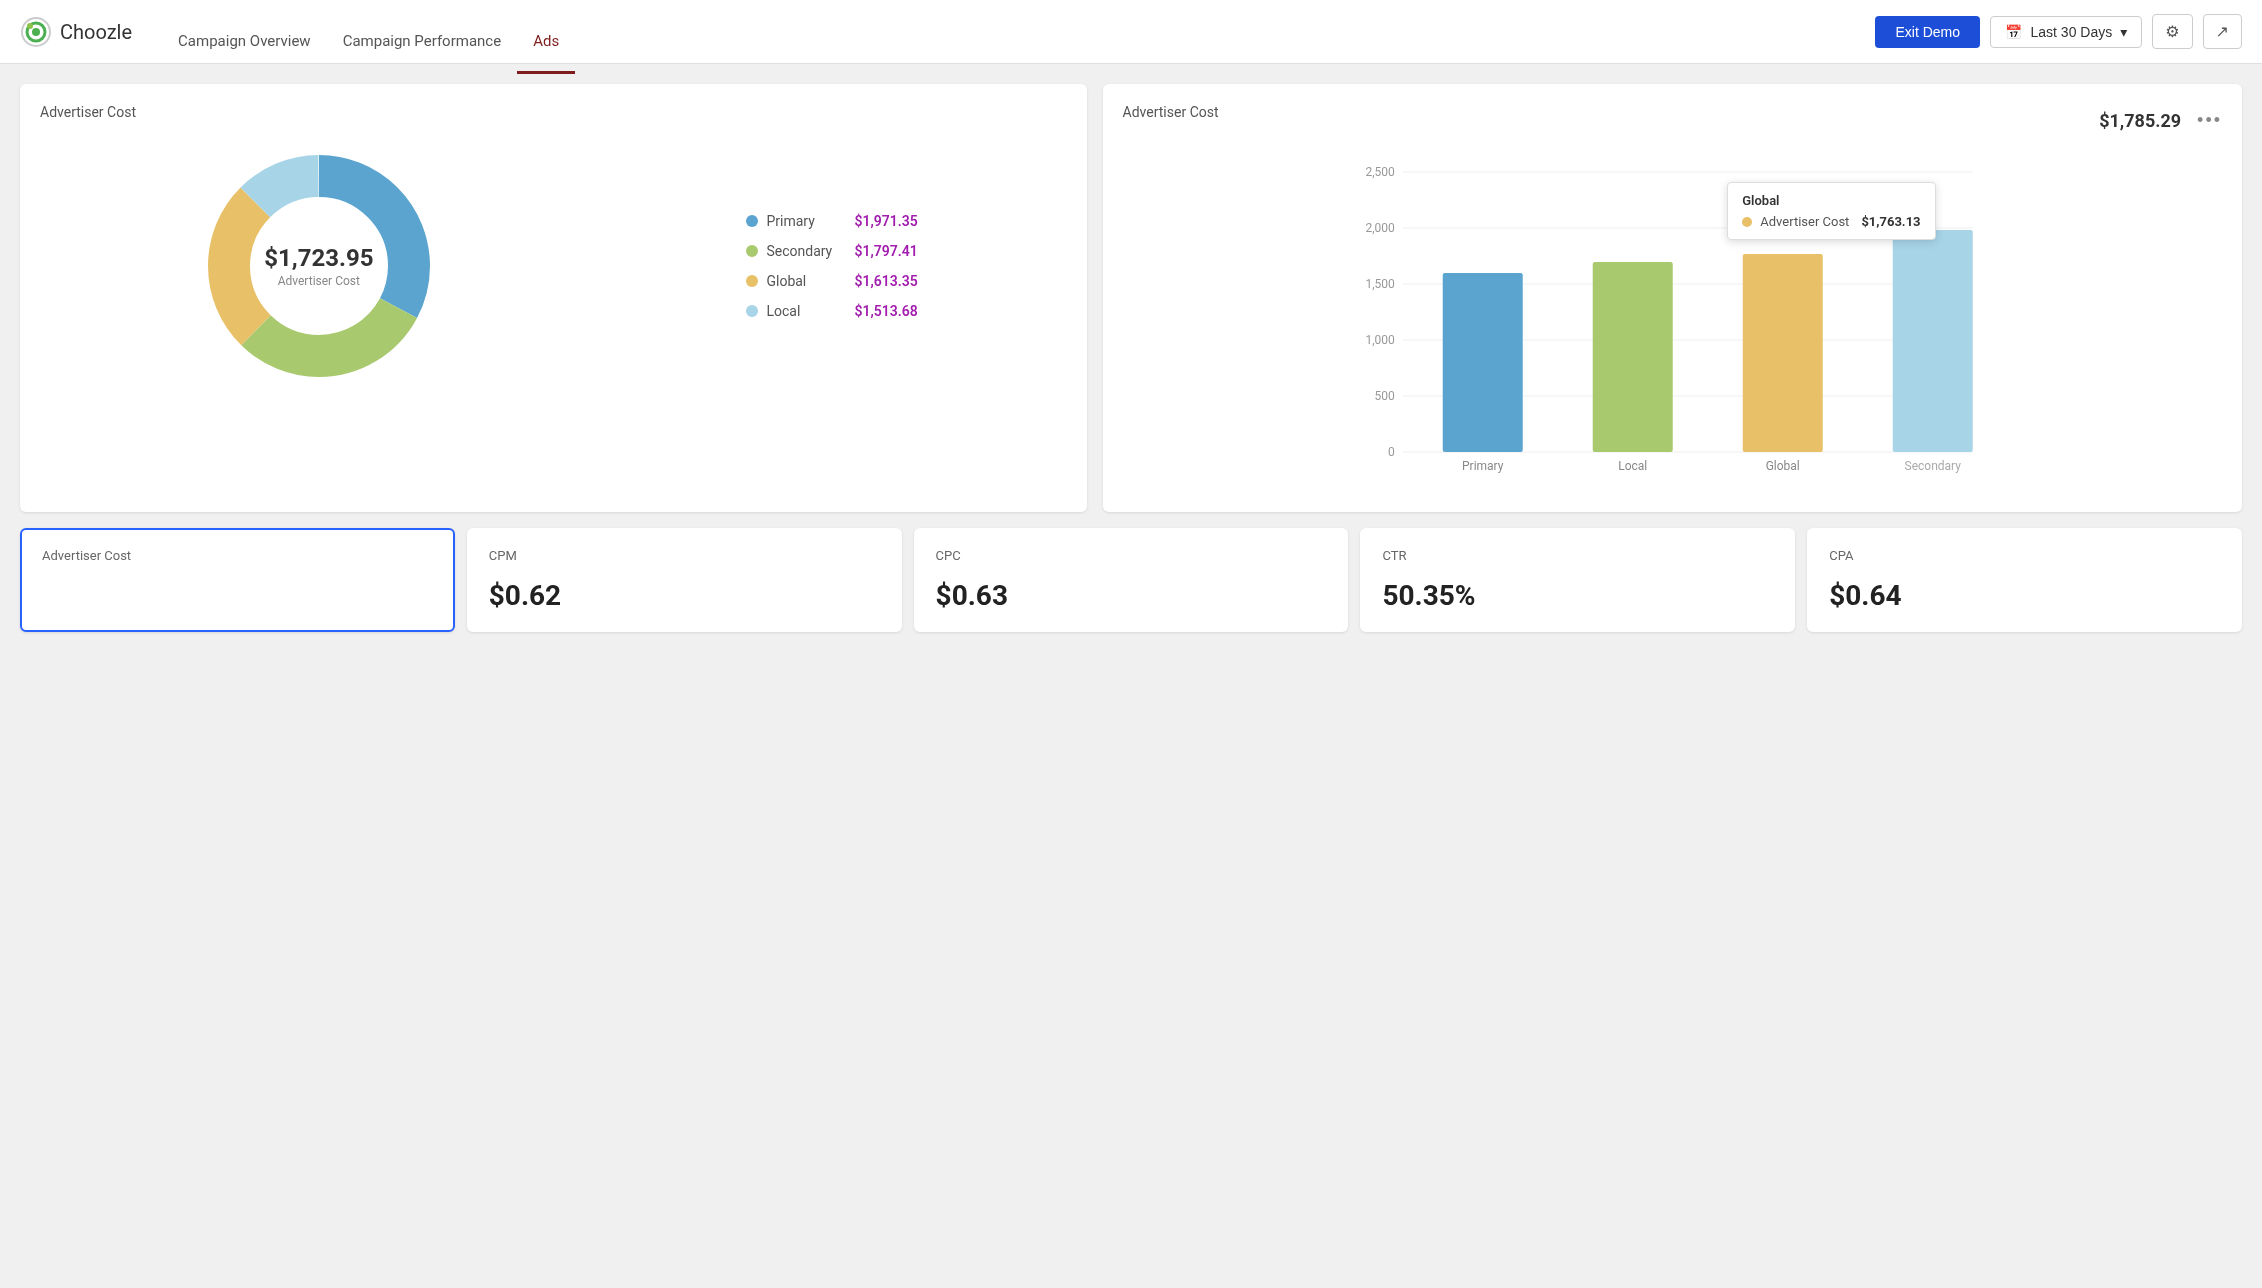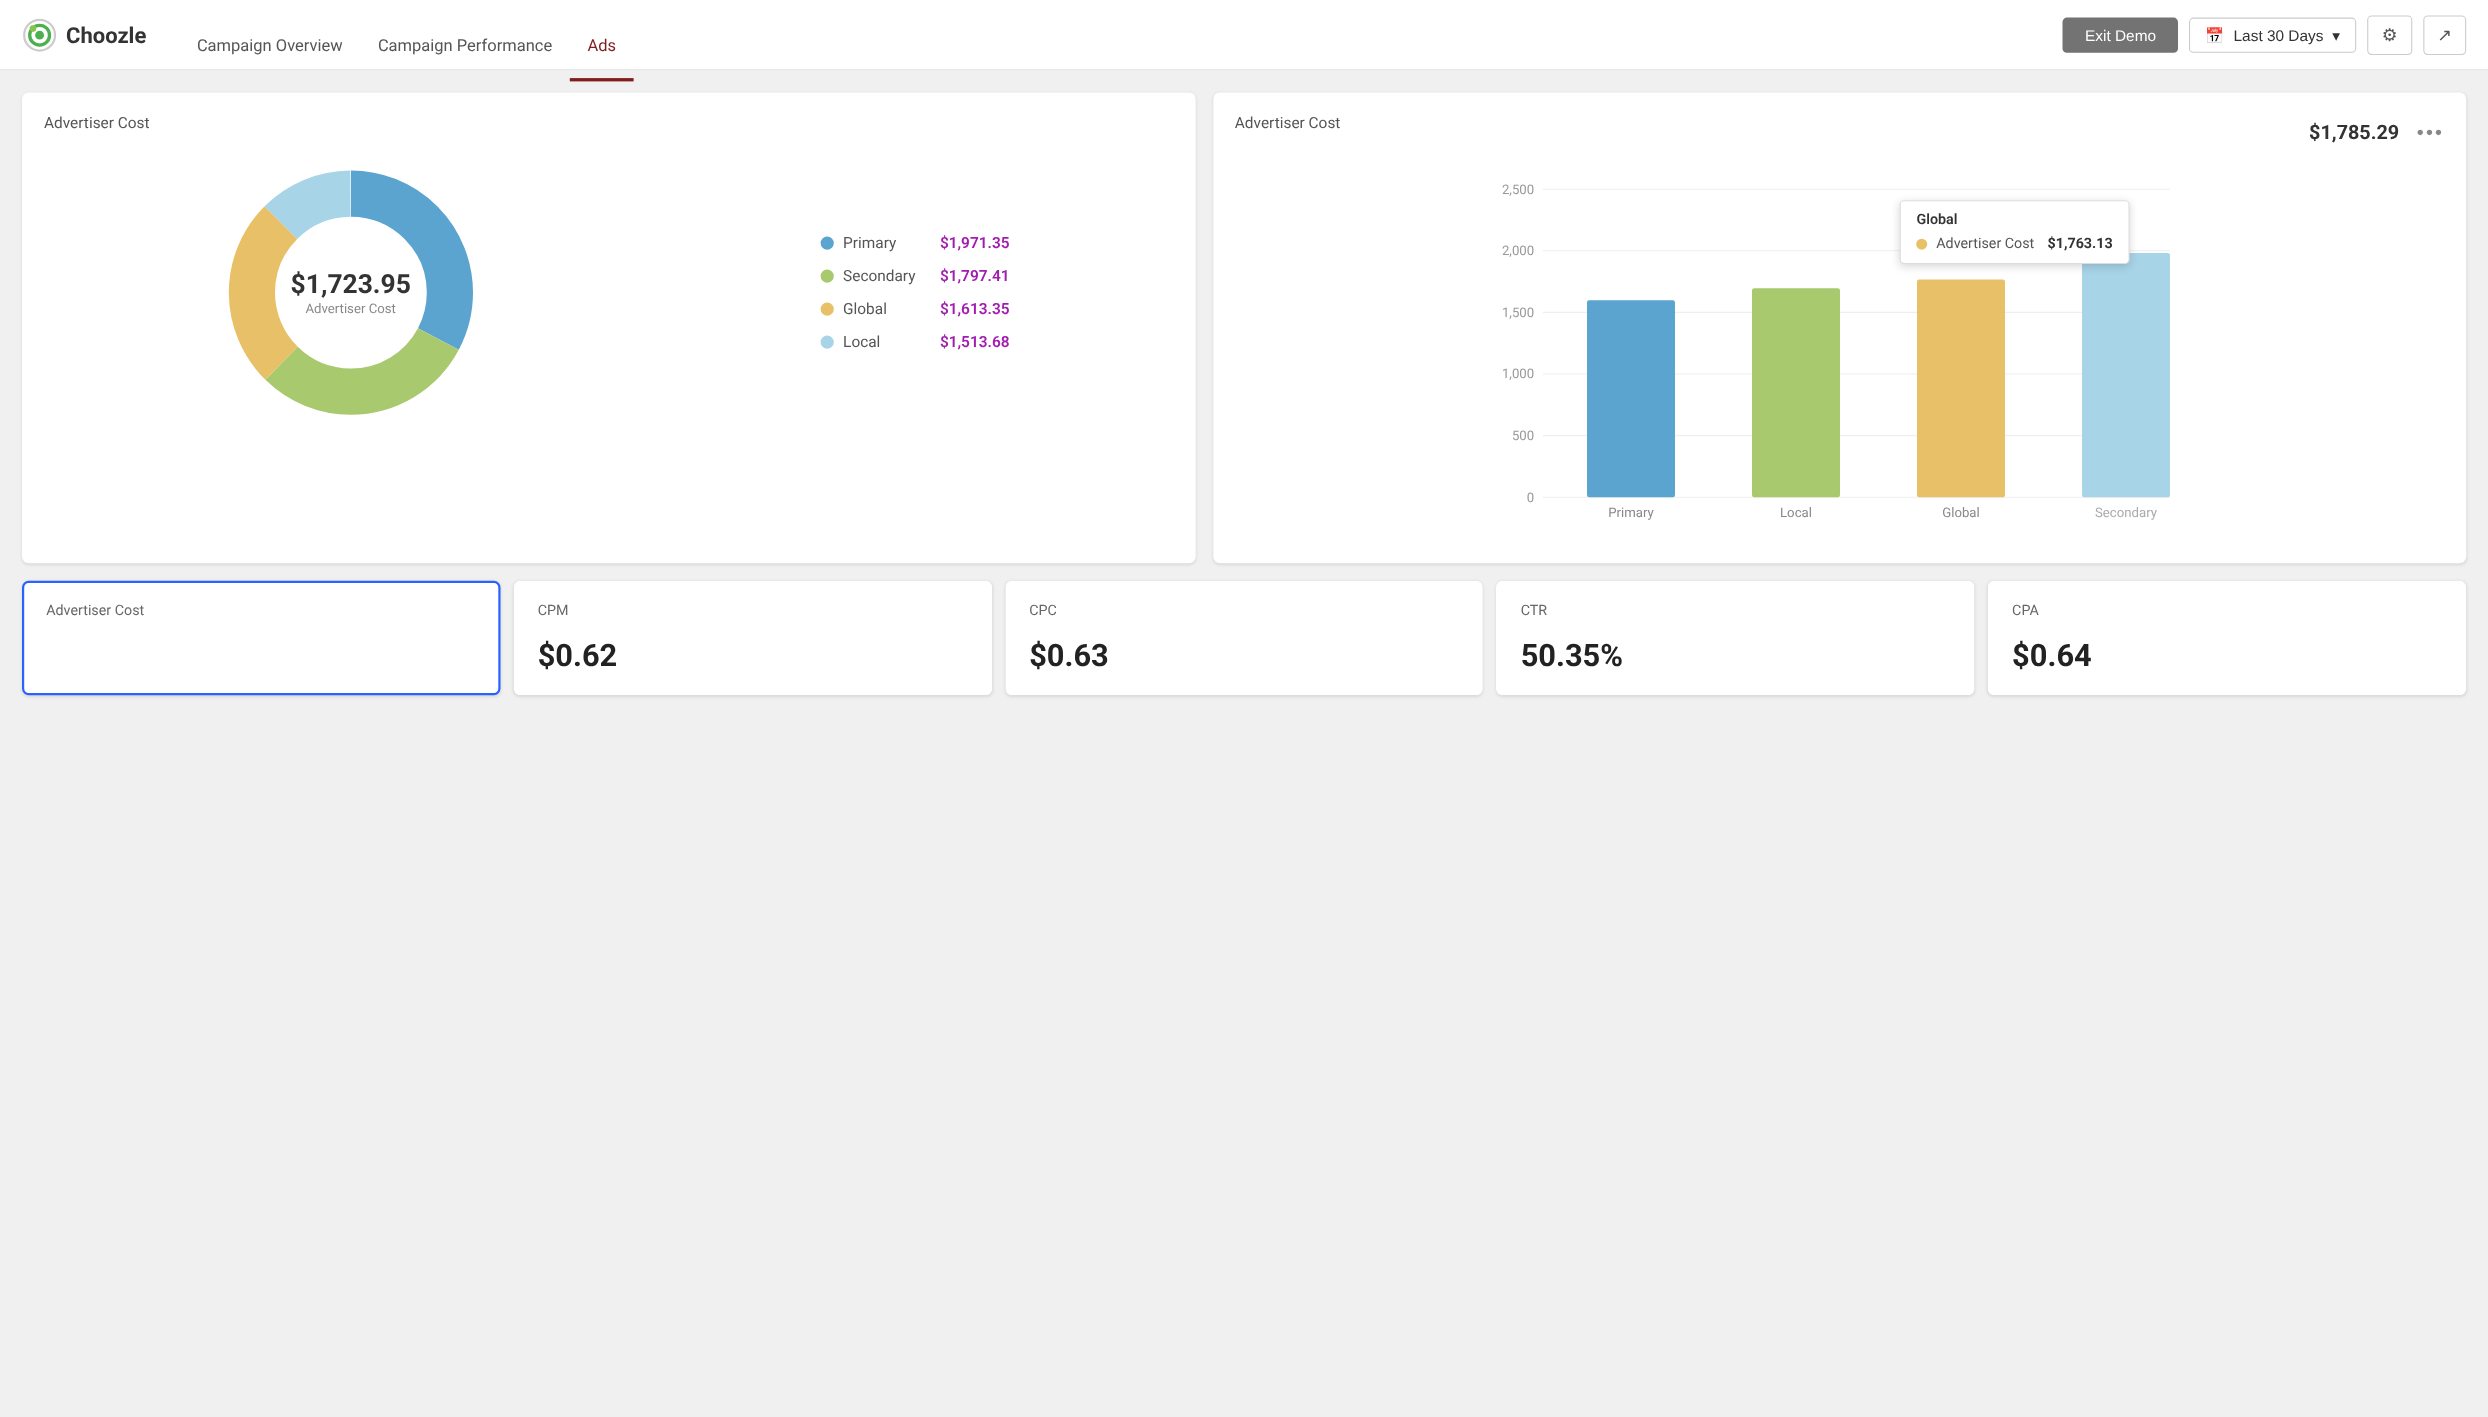--- a/index.html
+++ b/index.html
@@ -20,21 +20,21 @@
       align-items: center;
       margin-right: 30px;
     }
     .logo-icon {
       width: 32px;
       height: 32px;
       margin-right: 8px;
     }
     .logo-text {
       font-size: 20px;
-      font-weight: 700;
+      font-weight: 400;
       color: #333;
     }
     .nav-tabs {
       display: flex;
       align-items: center;
       height: 100%;
       flex: 1;
     }
     .nav-tab {
       padding: 0 16px;
@@ -52,21 +52,21 @@
       color: #7f1d1d;
       border-bottom: 3px solid #7f1d1d;
       font-weight: 400;
     }
     .header-right {
       display: flex;
       align-items: center;
       gap: 10px;
     }
     .exit-demo-btn {
-      background: #737373;
+      background: #1d4ed8;
       color: #fff;
       border: none;
       border-radius: 4px;
       padding: 8px 20px;
       font-size: 14px;
       font-weight: 500;
       cursor: pointer;
     }
     .date-picker-btn {
       border: 1px solid #ccc;

